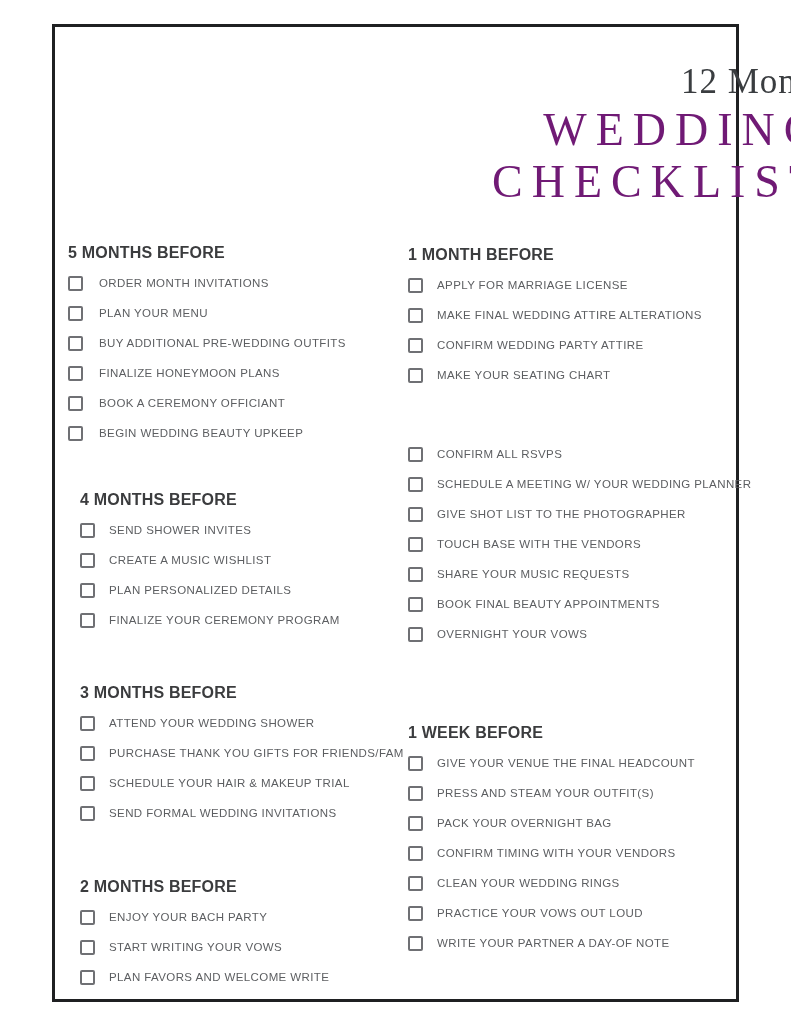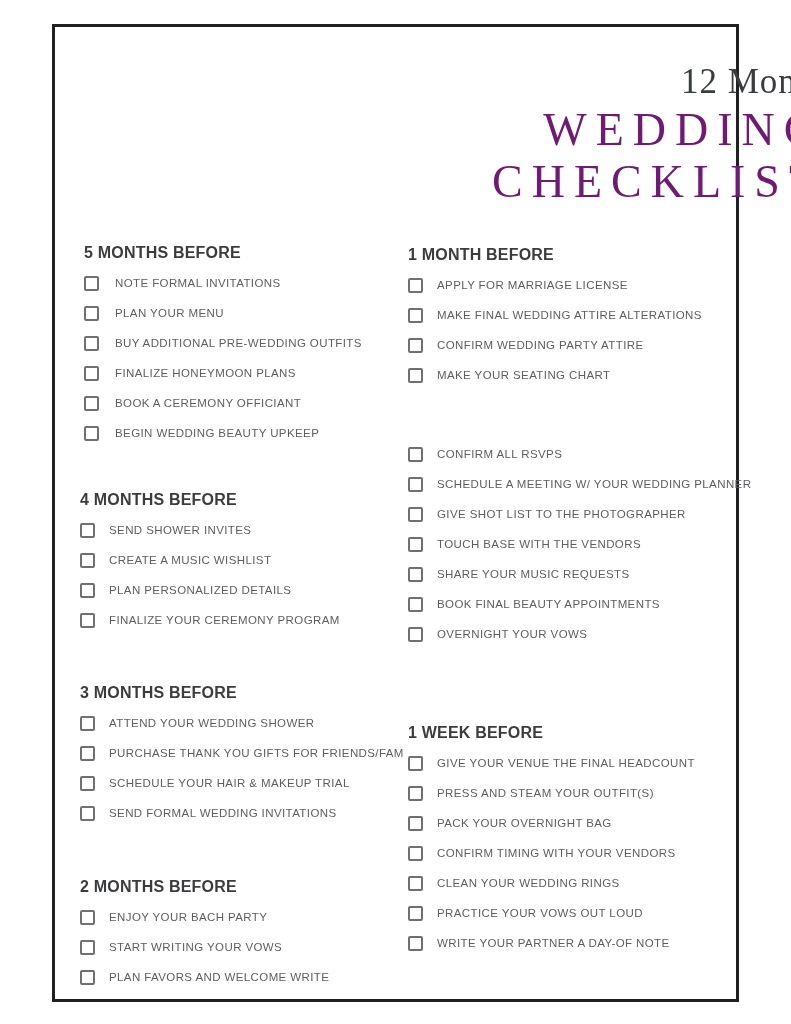--- a/index.html
+++ b/index.html
@@ -76,25 +76,25 @@
 <body>
 
 <div class="frame"></div>
 
 <div class="title-block">
   <div class="title-script">12 Month</div>
   <div class="title-main">WEDDING</div>
   <div class="title-main">CHECKLIST</div>
 </div>
 
-<section class="sec indent1" style="left:84px; top:244px;">
+<section class="sec indent1" style="left:68px; top:244px;">
   <h2>5 MONTHS BEFORE</h2>
   <div class="item">
     <span class="cb"></span>
-    <span class="lbl">NOTE FORMAL INVITATIONS</span>
+    <span class="lbl">ORDER MONTH INVITATIONS</span>
   </div>
   <div class="item">
     <span class="cb"></span>
     <span class="lbl">PLAN YOUR MENU</span>
   </div>
   <div class="item">
     <span class="cb"></span>
     <span class="lbl">BUY ADDITIONAL PRE-WEDDING OUTFITS</span>
   </div>
   <div class="item">

